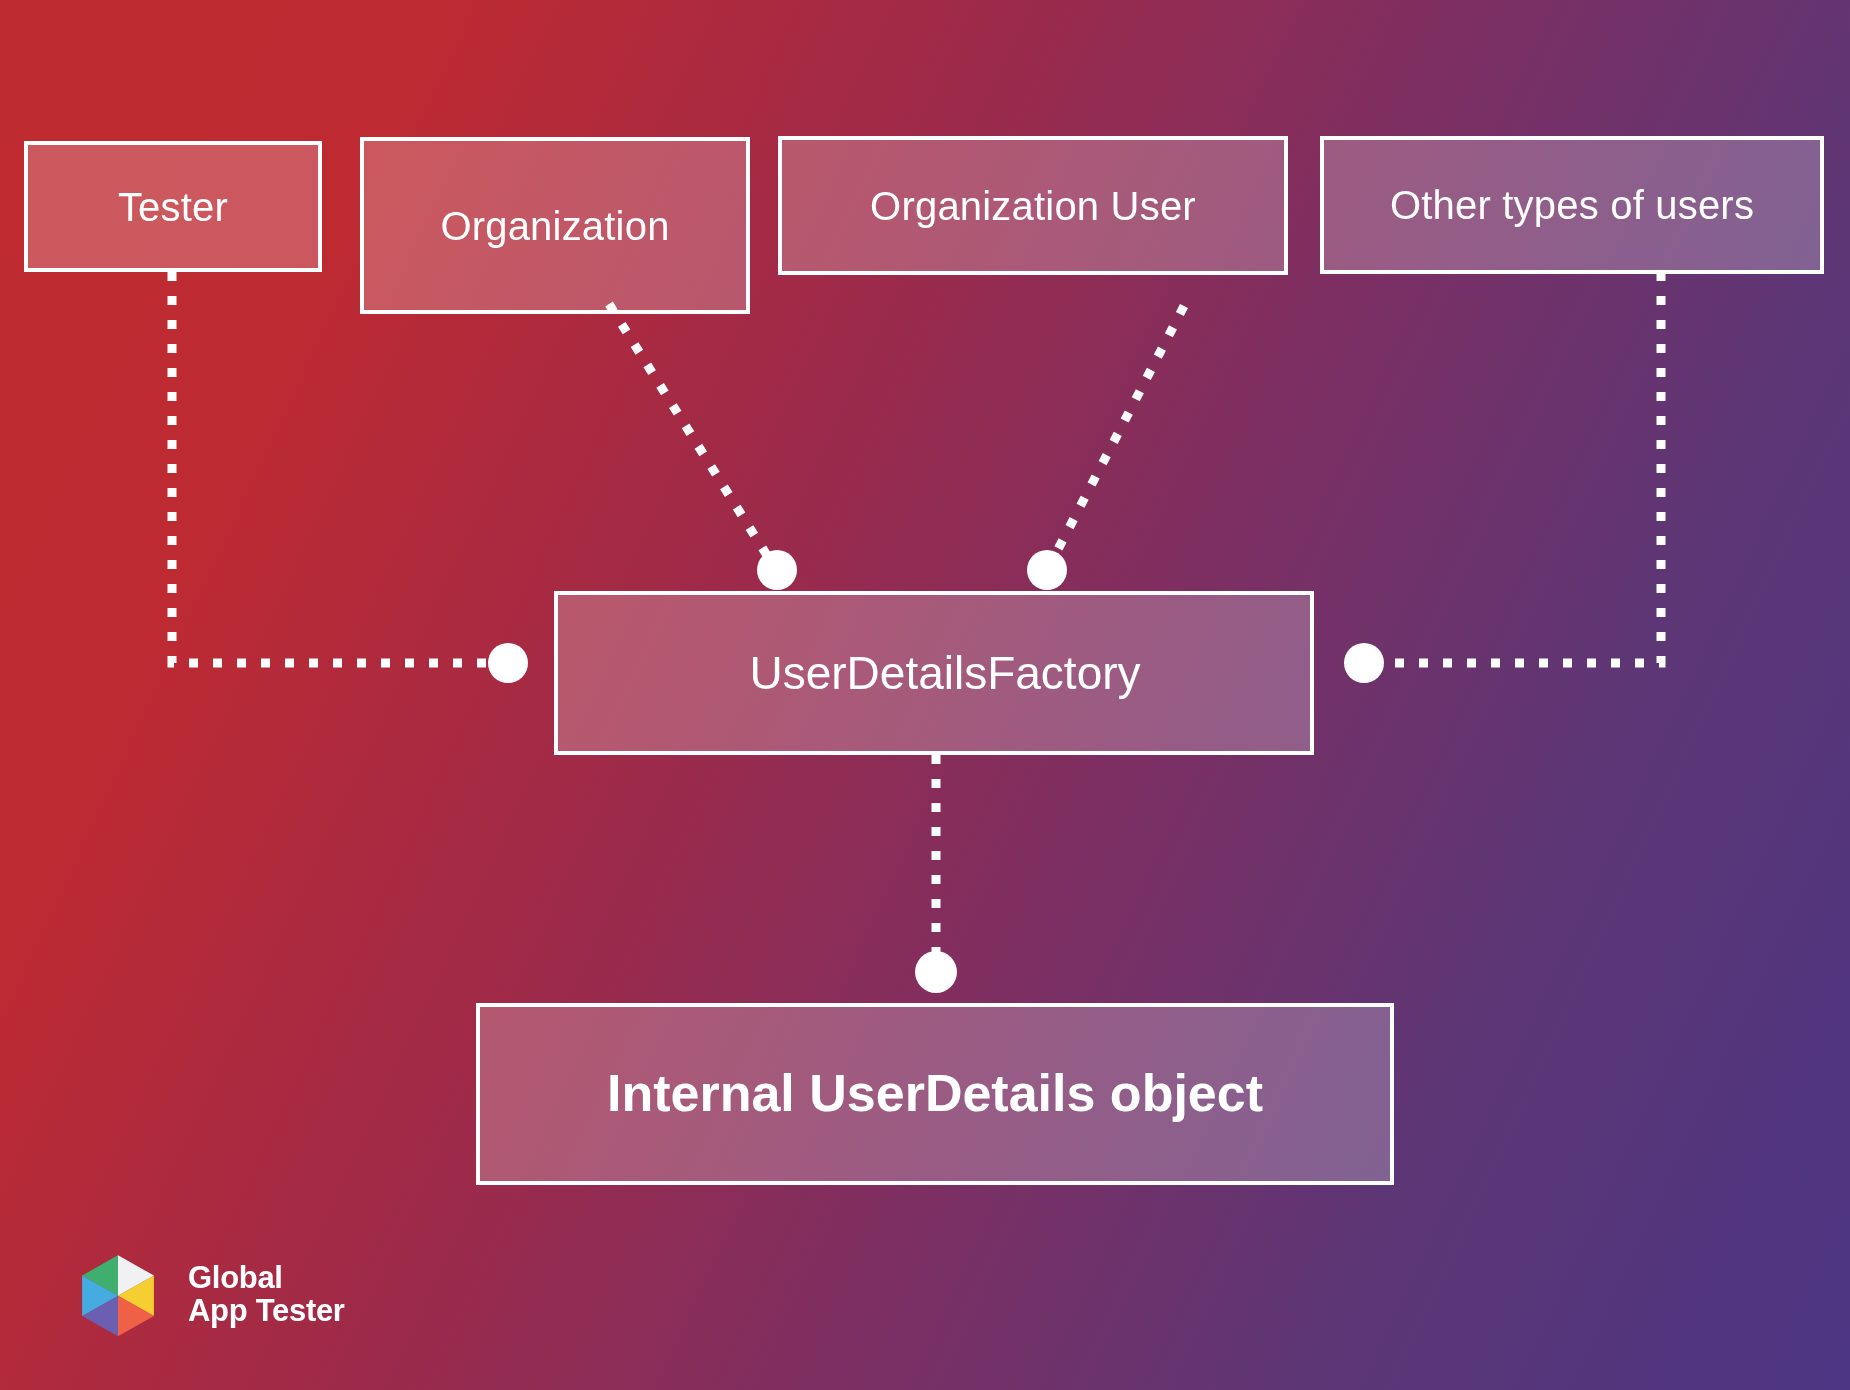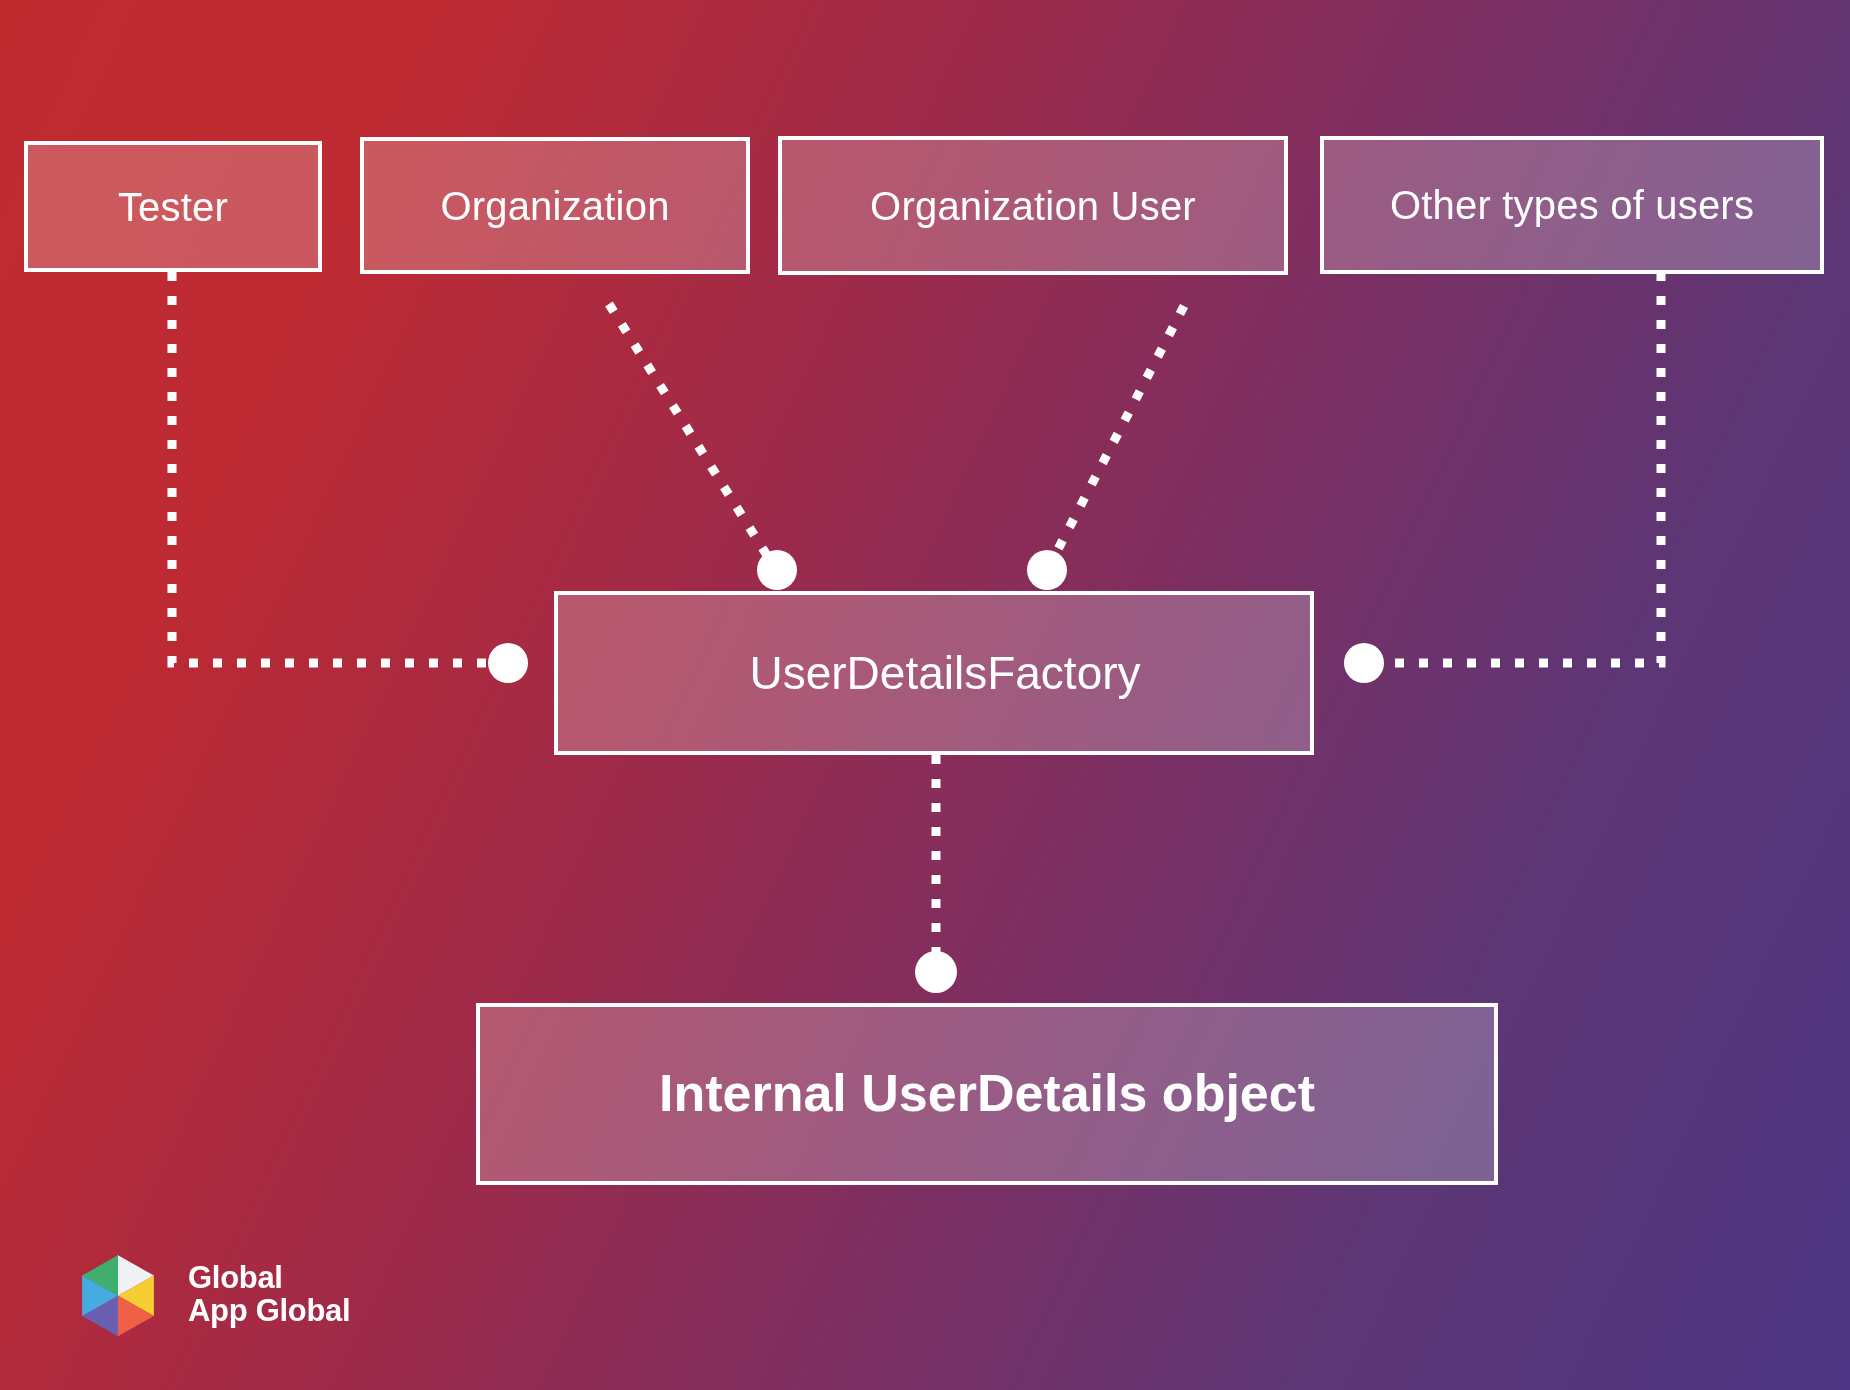--- a/index.html
+++ b/index.html
@@ -107,37 +107,37 @@
     <circle class="endcap" cx="1364" cy="663" r="20"></circle>
 
     <path class="wire" d="M 936 755 L 936 958"></path>
     <circle class="endcap" cx="936" cy="972" r="21"></circle>
   </svg>
 
   <div class="node top" style="left:24px; top:141px; width:298px; height:131px;">
     <span>Tester</span>
   </div>
 
-  <div class="node top" style="left:360px; top:137px; width:390px; height:137px;">
+  <div class="node top" style="left:360px; top:137px; width:390px; height:177px;">
     <span>Organization</span>
   </div>
 
   <div class="node top" style="left:1320px; top:136px; width:504px; height:138px;">
     <span>Other types of users</span>
   </div>
 
   <div class="node top" style="left:778px; top:136px; width:510px; height:139px;">
     <span>Organization User</span>
   </div>
 
   <div class="node mid" style="left:554px; top:591px; width:760px; height:164px;">
     <span>UserDetailsFactory</span>
   </div>
 
-  <div class="node bottom" style="left:476px; top:1003px; width:1022px; height:182px;">
+  <div class="node bottom" style="left:476px; top:1003px; width:918px; height:182px;">
     <span>Internal UserDetails object</span>
   </div>
 
   <div id="logo">
     <svg id="logo-mark" viewBox="0 0 100 100">
 
       <polygon points="50,8 50,52 12,30 12,30 12,30" fill="#3fae6e"></polygon>
       <polygon points="50,8 50,52 11,30" fill="#3fae6e"></polygon>
 
       <polygon points="50,8 89,30 50,52" fill="#e9ecef"></polygon>
@@ -148,17 +148,17 @@
 
       <polygon points="50,96 11,74 50,52" fill="#6a5fb0"></polygon>
 
       <polygon points="11,74 11,30 50,52" fill="#3aa7e0"></polygon>
 
       <polygon points="50,8 89,30 50,52" fill="#ffffff" opacity="0.28"></polygon>
       <polygon points="11,30 50,52 11,74" fill="#ffffff" opacity="0.06"></polygon>
     </svg>
     <div id="logo-text">
       <div>Global</div>
-      <div>App Global</div>
+      <div>App Tester</div>
     </div>
   </div>
 
 </div>
 
 </body></html>

